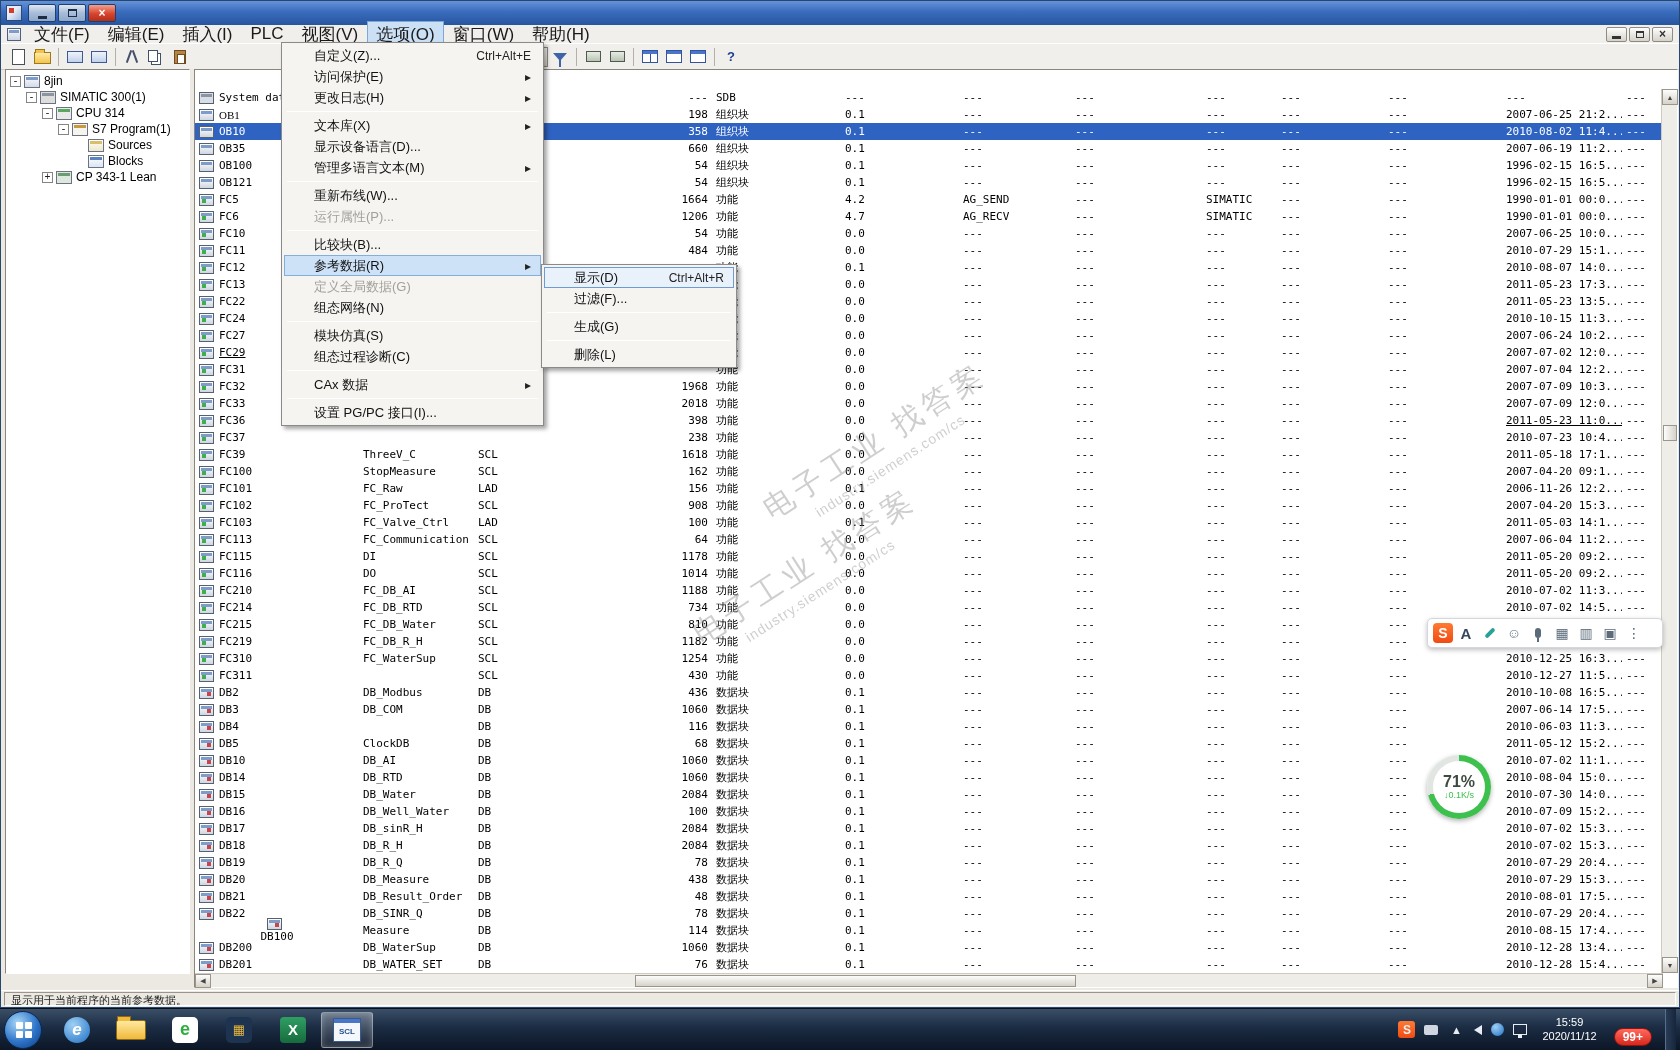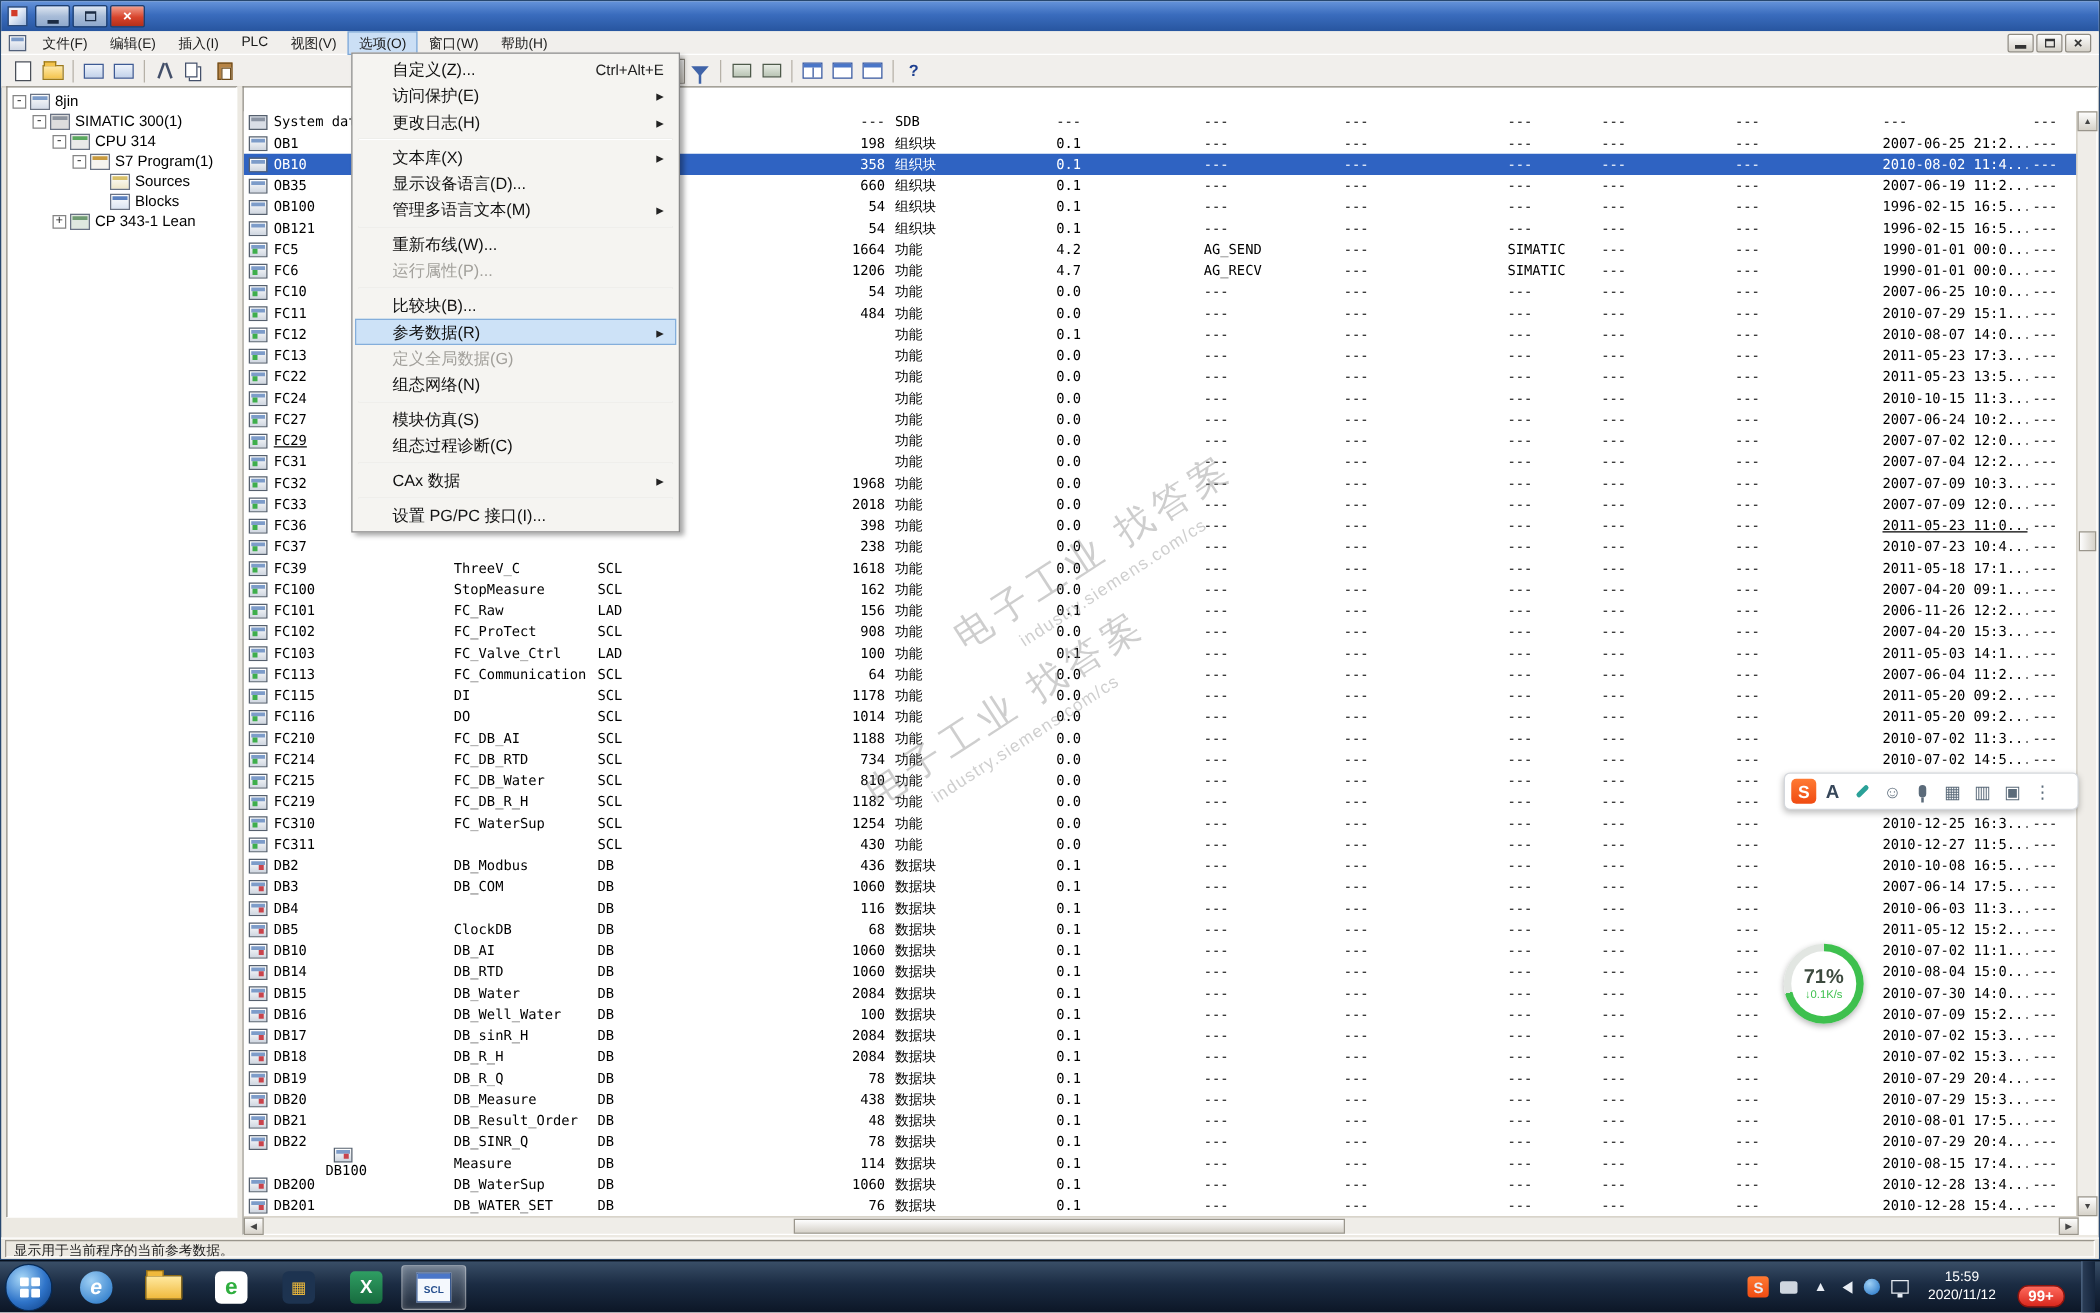--- a/index.html
+++ b/index.html
@@ -15,21 +15,21 @@
   .title-text{color:#fff;font-size:13px;font-weight:bold;flex:1;white-space:nowrap;overflow:hidden;}
   .caption-btns{display:flex;gap:2px;}
   .cbtn{width:28px;height:18px;border:1px solid #1e3f6f;border-radius:2px;background:linear-gradient(#dfe7f2,#a8bcd8 50%,#8fa9cc);display:flex;align-items:center;justify-content:center;color:#1c2c44;font-size:12px;font-weight:bold;}
   .cbtn.close{background:linear-gradient(#f2a08e,#d8442c 55%,#b22f1a);color:#fff;}
   .g-min{width:9px;height:3px;background:#1c2c44;margin-top:8px;}
   .g-max{width:9px;height:8px;border:1px solid #1c2c44;border-top-width:2px;}
 
   #menubar{height:19px;background:#f1efec;border-bottom:1px solid #ffffff;display:flex;align-items:center;padding:0 2px;}
   .mdi-ico{width:14px;height:13px;border:1px solid #51607a;background:linear-gradient(#fdfdfd,#cdd6e4);margin:0 4px;position:relative;}
   .mdi-ico::before{content:"";position:absolute;left:1px;right:1px;top:1px;height:3px;background:#7d9cc9;}
-  .mitem{padding:2px 9px;font-size:11px;color:#1a1a1a;}
+  .mitem{padding:2px 9px;font-size:17px;color:#1a1a1a;}
   .mitem.active{background:#cbdff5;border:1px solid #7da7d6;padding:1px 8px;}
   #menubar .caption-btns{margin-left:auto;margin-right:4px;}
   #menubar .cbtn{width:21px;height:15px;background:linear-gradient(#fdfdfd,#d6d2c9);border:1px solid #8f8b82;color:#333;}
   #menubar .g-min{background:#333;margin-top:7px;}
   #menubar .g-max{border-color:#333;width:8px;height:7px;}
 
   #toolbar{height:26px;background:#f1efec;border-bottom:1px solid #cfcabf;display:flex;align-items:center;padding:0 5px;}
   .tbtn{width:24px;height:22px;display:flex;align-items:center;justify-content:center;border:1px solid transparent;flex:none;}
   .tsep{width:1px;height:18px;background:#b6b1a7;margin:0 4px;flex:none;}
   .tspacer{flex:none;}
@@ -311,21 +311,21 @@
             <div class="cell" style="width: 118px;">---</div>
             <div class="cell" style="width: 112px;">---</div>
             <div class="cell" style="width: 131px;">---</div>
             <div class="cell" style="width: 75px;">---</div>
             <div class="cell" style="width: 107px;">---</div>
             <div class="cell" style="width: 118px;">---</div>
             <div class="cell" style="width: 120px;">---</div>
             <div class="cell" style="width: 41px;">---</div>
           </div>
           <div class="row">
-            <div class="cell" style="width: 164px;">
+            <div class="cell" style="width: 164px; font-family: Liberation Serif, serif;">
               <span class="bi ob"></span>
               <span>OB1</span>
             </div>
             <div class="cell" style="width: 115px;"></div>
             <div class="cell" style="width: 120px;"></div>
             <div class="cell r" style="width: 118px;">198</div>
             <div class="cell" style="width: 129px;">组织块</div>
             <div class="cell" style="width: 118px;">0.1</div>
             <div class="cell" style="width: 112px;">---</div>
             <div class="cell" style="width: 131px;">---</div>
@@ -1332,20 +1332,40 @@
         <span class="ma"></span>
       </div>
       <div class="msep"></div>
       <div class="mi">
         <span class="ml">CAx 数据</span>
         <span class="ma">▸</span>
       </div>
       <div class="msep"></div>
       <div class="mi">
         <span class="ml">设置 PG/PC 接口(I)...</span>
+        <span class="ma"></span>
+      </div>
+    </div>
+  <div id="reference-submenu" class="popup">
+      <div class="mi def">
+        <span class="ml">显示(D)</span>
+        <span class="ma">Ctrl+Alt+R</span>
+      </div>
+      <div class="mi">
+        <span class="ml">过滤(F)...</span>
+        <span class="ma"></span>
+      </div>
+      <div class="msep"></div>
+      <div class="mi">
+        <span class="ml">生成(G)</span>
+        <span class="ma"></span>
+      </div>
+      <div class="msep"></div>
+      <div class="mi">
+        <span class="ml">删除(L)</span>
         <span class="ma"></span>
       </div>
     </div>
 
   <div id="ime-bar">
     <span class="sg-logo">S</span>
     <span id="ime-icons" style="display:flex;align-items:center;gap:2px;">
         <span class="sg-ic sg-a">A</span>
         <span class="sg-ic">
           <span class="ic-brush"></span>

